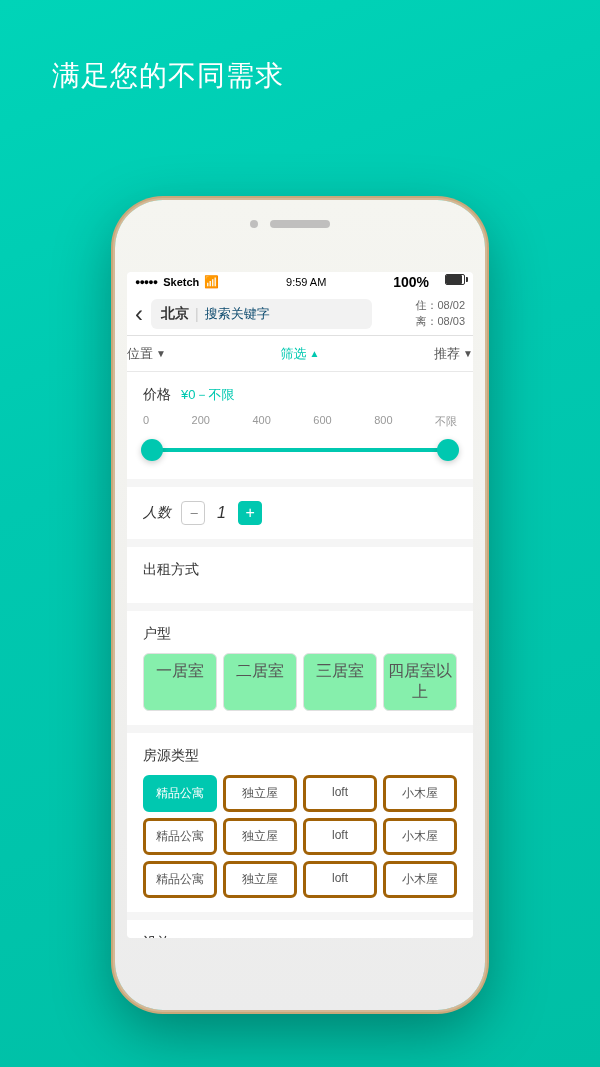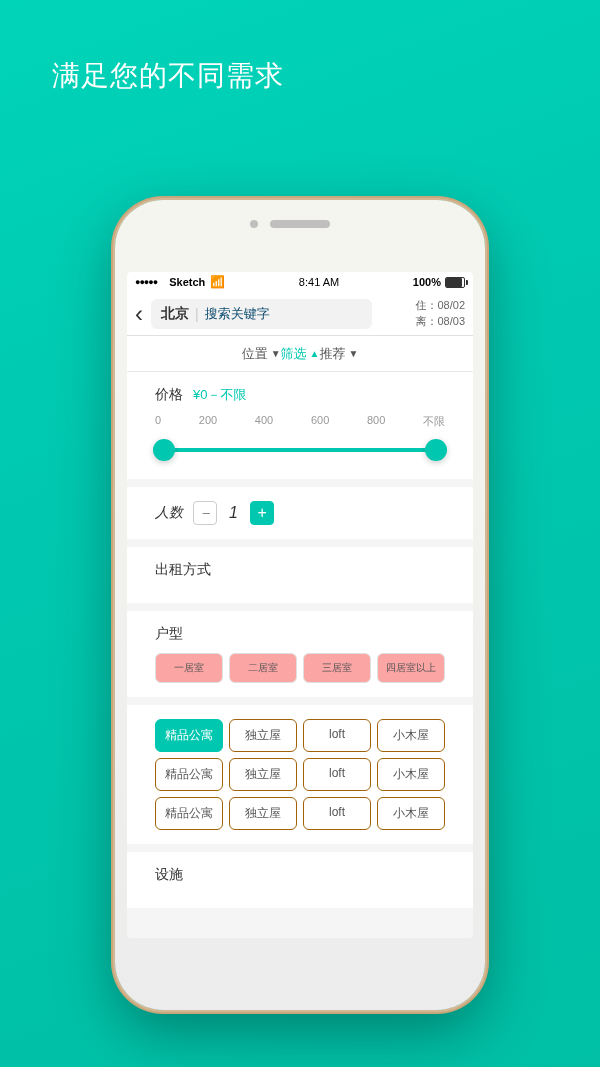--- a/index.html
+++ b/index.html
@@ -82,21 +82,21 @@
       background: white;
       display: flex;
       align-items: center;
       justify-content: space-between;
       padding: 0 8px;
       font-size: 11px;
       font-weight: 600;
     }
     .status-left { display: flex; align-items: center; gap: 2px; }
     .status-center { font-size: 11px; font-weight: 500; }
-    .status-right { display: flex; align-items: flex-end; gap: 4px; font-size: 11px; }
+    .status-right { display: flex; align-items: flex-start; gap: 16px; font-size: 14px; }
     .battery-icon {
       width: 20px; height: 11px;
       border: 1.5px solid #333;
       border-radius: 2px;
       position: relative;
       display: flex; align-items: center;
     }
     .battery-icon::after {
       content: '';
       position: absolute;
@@ -157,21 +157,21 @@
       text-align: right;
       margin-left: 35px;
     }
 
     
     .filter-bar {
       height: 36px;
       background: white;
       display: flex;
       align-items: center;
-      justify-content: center;
+      justify-content: space-between;
       border-bottom: 1px solid #e8e8e8;
     }
     .filter-item {
       font-size: 13px;
       color: #555;
       display: flex;
       align-items: center;
       gap: 3px;
       cursor: pointer;
     }
@@ -185,21 +185,21 @@
       background: #f5f5f5;
       padding: 0;
       overflow-y: auto;
       height: calc(100% - 100px);
     }
 
     
     .section {
       background: white;
       margin-bottom: 8px;
-      padding: 14px 28px;
+      padding: 14px 16px;
     }
 
     
     .price-header {
       display: flex;
       align-items: center;
       margin-bottom: 10px;
     }
     .section-label {
       font-size: 14px;
@@ -298,35 +298,35 @@
     
     .btn-group-4 {
       display: flex;
       gap: 6px;
     }
     .option-btn-4 {
       flex: 1;
       border: 1px solid #e0e0e0;
       border-radius: 6px;
       padding: 7px 4px;
-      font-size: 10px;
+      font-size: 16px;
       color: #555;
-      background: #fca5a5;
+      background: #86efac;
       cursor: pointer;
       text-align: center;
     }
 
     
     .room-source-grid {
       display: grid;
       grid-template-columns: repeat(4, 1fr);
       gap: 6px;
     }
     .room-source-btn {
-      border: 1px solid #a16207;
+      border: 3px solid #a16207;
       border-radius: 6px;
       padding: 7px 4px;
       font-size: 12px;
       color: #555;
       background: white;
       cursor: pointer;
       text-align: center;
     }
     .room-source-btn.selected {
       background: #00c8b0;
@@ -354,24 +354,24 @@
   <div class="phone-top-bar">
     <div class="phone-camera"></div>
     <div class="phone-speaker"></div>
   </div>
 
   <div class="phone-screen">
 
     <div class="status-bar">
       <div class="status-left">
         <span style="font-size:9px; letter-spacing:-1px;">●●●●●</span>
-        <span style="margin-left:10px; font-size:11px; font-weight:600;">Sketch</span>
+        <span style="margin-left:4px; font-size:11px; font-weight:600;">Sketch</span>
         <span style="font-size:12px; margin-left:3px;">📶</span>
       </div>
-      <div class="status-center">8:41 AM</div>
+      <div class="status-center">9:59 AM</div>
       <div class="status-right">
         <span>100%</span>
         <div class="battery-icon">
           <div class="battery-fill"></div>
         </div>
       </div>
     </div>
 
     <div class="search-bar">
       <span class="back-btn" style="font-size:24px; color:#333;">‹</span>
@@ -443,20 +443,21 @@
         <div class="section-label" style="margin-bottom:10px;">户型</div>
         <div class="btn-group-4">
           <div class="option-btn-4">一居室</div>
           <div class="option-btn-4">二居室</div>
           <div class="option-btn-4">三居室</div>
           <div class="option-btn-4">四居室以上</div>
         </div>
       </div>
 
       <div class="section">
+        <div class="section-label" style="margin-bottom:10px;">房源类型</div>
 
         <div class="room-source-grid" style="margin-bottom:6px;">
           <div class="room-source-btn selected">精品公寓</div>
           <div class="room-source-btn">独立屋</div>
           <div class="room-source-btn">loft</div>
           <div class="room-source-btn">小木屋</div>
         </div>
 
         <div class="room-source-grid" style="margin-bottom:6px;">
           <div class="room-source-btn">精品公寓</div>

